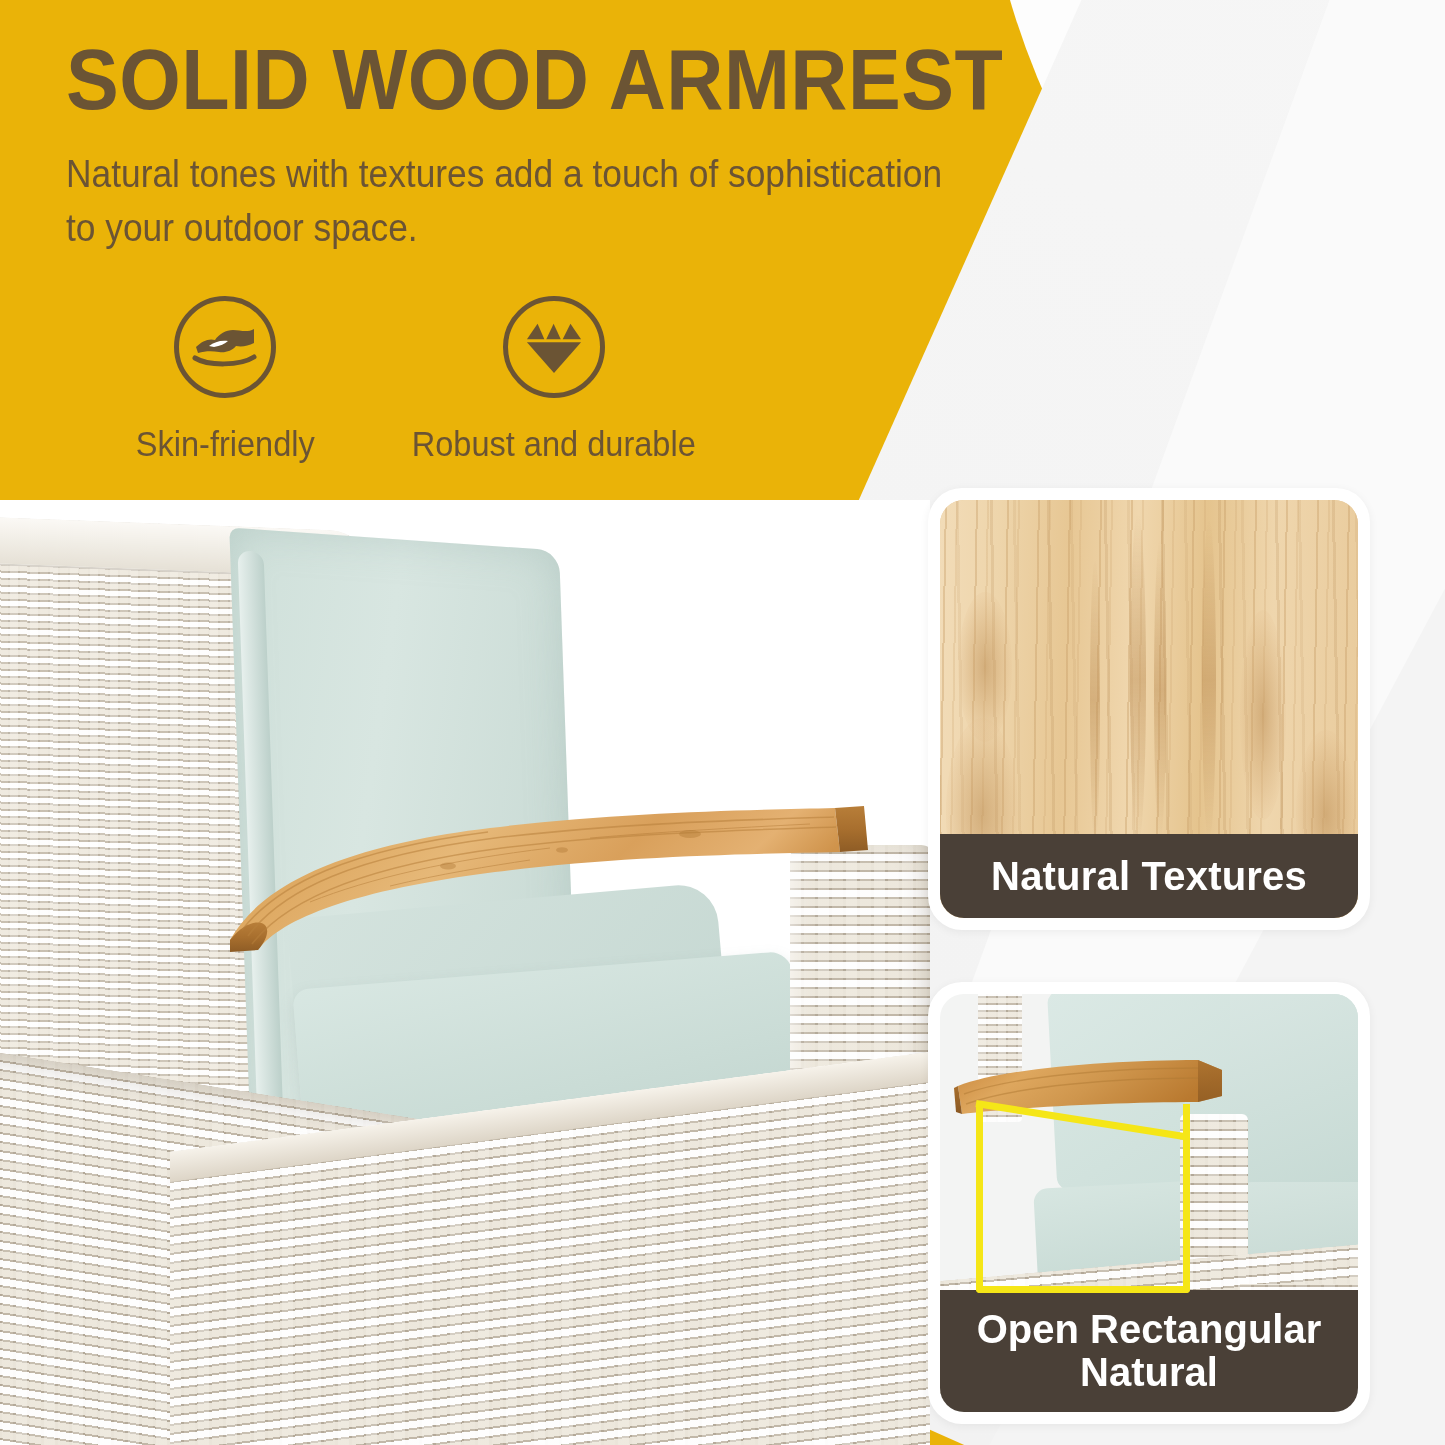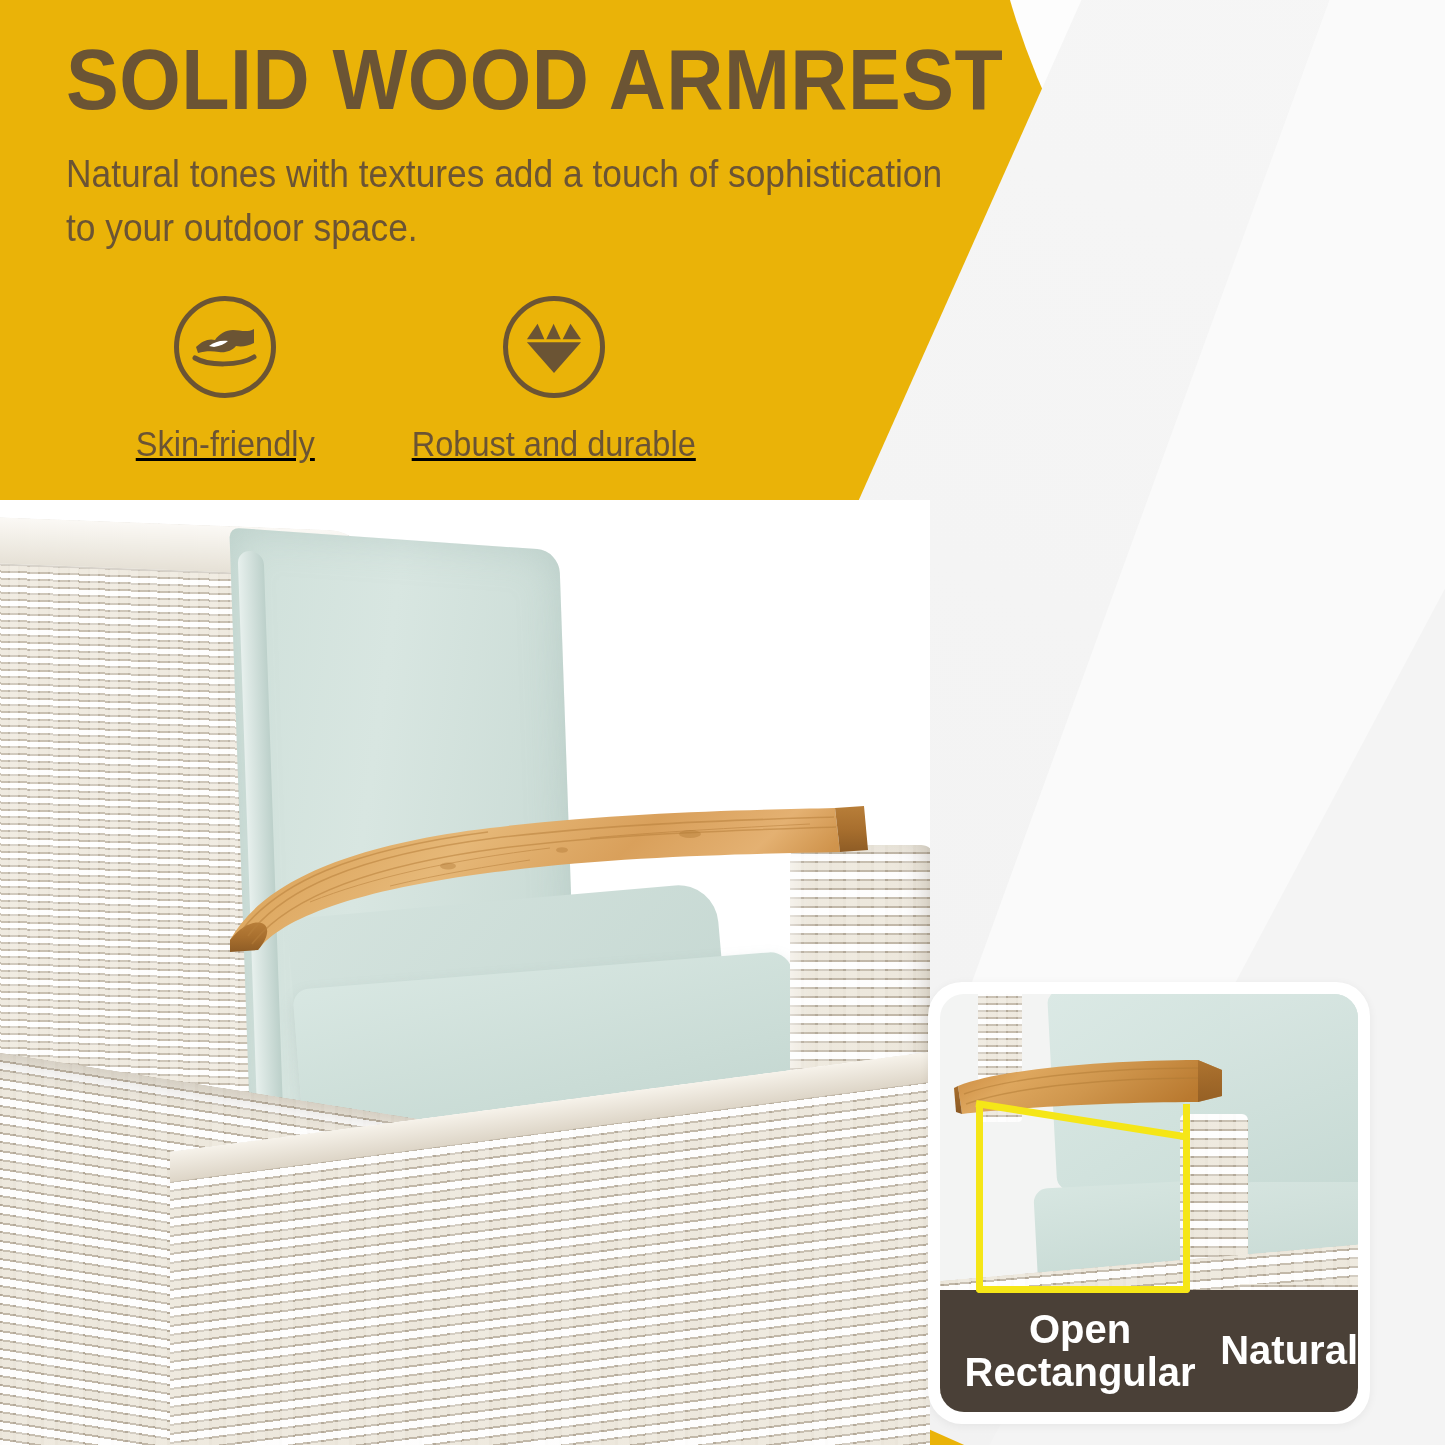--- a/index.html
+++ b/index.html
@@ -73,21 +73,21 @@
   }
   #subtitle span { display: block; white-space: nowrap; }
 
   
   #features {
     position: absolute; left: 66px; top: 296px;
     z-index: 12;
     display: flex;
     align-items: flex-start;
   }
-  .feature { display: flex; flex-direction: column; align-items: center; text-decoration: underline; }
+  .feature { display: flex; flex-direction: column; align-items: center; }
   .feature-icon-wrap {
     width: 102px; height: 102px;
     border: 5px solid #6B5434;
     border-radius: 50%;
     display: flex; align-items: center; justify-content: center;
     box-sizing: border-box;
   }
   .feature-icon-wrap svg { display: block; }
   .feature-label {
     margin-top: 26px;
@@ -269,21 +269,21 @@
     font-weight: bold;
     text-align: center;
     display: flex;
     align-items: center;
     justify-content: center;
     box-sizing: border-box;
   }
   #card-textures { left: 928px; top: 488px; width: 442px; height: 442px; }
   #card-textures .card-caption { height: 84px; font-size: 40px; letter-spacing: 0.2px; }
   #card-design   { left: 928px; top: 982px; width: 442px; height: 442px; }
-  #card-design   .card-caption { height: 122px; font-size: 40px; line-height: 1.08; }
+  #card-design   .card-caption { height: 122px; font-size: 40px; line-height: 1.08; flex-direction: column; }
 
   
   .woodgrain {
     position: absolute; inset: 0;
     background-color: #e8c893;
     background-image:
       repeating-linear-gradient(91deg,
         rgba(222,185,133,0.0) 0px, rgba(222,185,133,0.0) 5px,
         rgba(198,156,101,0.38) 5px, rgba(198,156,101,0.38) 7px,
         rgba(240,212,170,0.0) 7px, rgba(240,212,170,0.0) 16px,
@@ -476,20 +476,36 @@
         </g>
 
         <ellipse cx="500" cy="44" rx="11" ry="4" fill="#b07a35" opacity="0.42"></ellipse>
         <ellipse cx="258" cy="76" rx="8" ry="3.5" fill="#ab7431" opacity="0.38"></ellipse>
         <ellipse cx="372" cy="60" rx="6" ry="2.8" fill="#a96f2d" opacity="0.35"></ellipse>
       </svg>
     </div>
 
   </div>
 
+  <div class="card" id="card-textures">
+    <div class="card-media">
+      <div class="woodgrain"></div>
+      <div class="wood-knot" style="left:18px;  top:92px;  width:54px;  height:150px;"></div>
+      <div class="wood-knot" style="left:6px;   top:218px; width:72px;  height:190px;"></div>
+      <div class="wood-knot" style="left:300px; top:110px; width:46px;  height:210px;"></div>
+      <div class="wood-knot" style="left:356px; top:230px; width:60px;  height:170px;"></div>
+      <div class="wood-streak" style="left:190px; top:14px;  width:16px;  height:330px;"></div>
+      <div class="wood-streak" style="left:214px; top:40px;  width:12px;  height:300px;"></div>
+      <div class="wood-streak" style="left:150px; top:60px;  width:10px;  height:280px;"></div>
+      <div class="wood-streak" style="left:262px; top:20px;  width:14px;  height:320px;"></div>
+      <div class="card-caption">
+        <span>Natural Textures</span>
+      </div>
+    </div>
+  </div>
 
   <div class="card" id="card-design">
     <div class="card-media">
       <div class="scene2">
         <div class="s2-cushion-back"></div>
         <div class="s2-cushion-right"></div>
         <div class="s2-seat-right"></div>
         <div class="wicker wicker-fine s2-backpost"></div>
         <div class="s2-seat-left"></div>
         <div class="wicker s2-post"></div>

